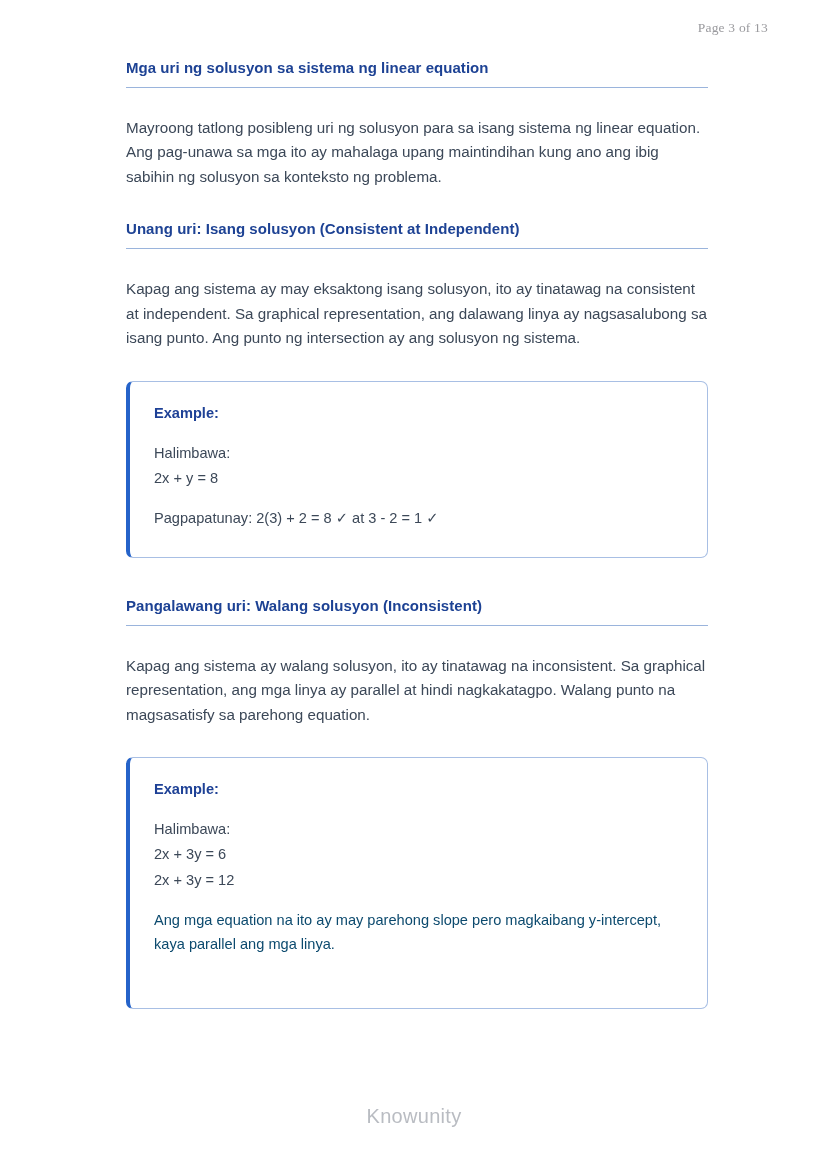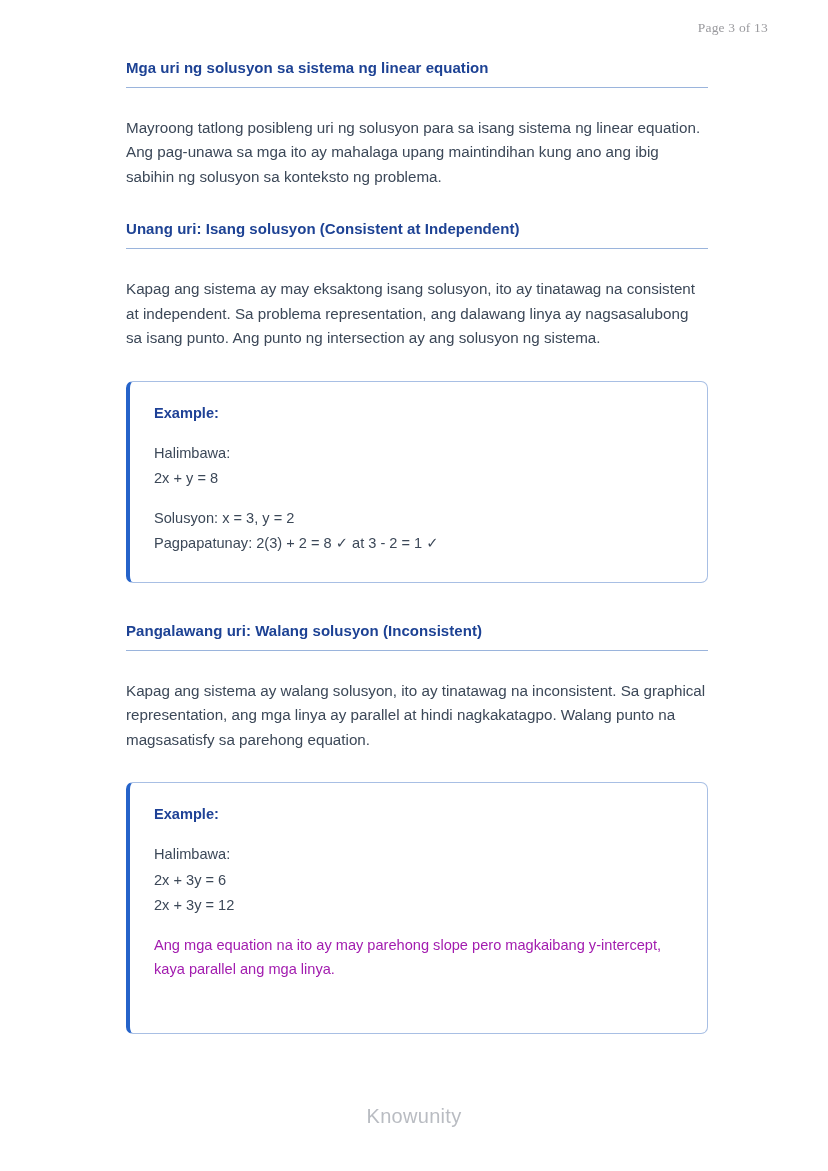--- a/index.html
+++ b/index.html
@@ -105,21 +105,21 @@
     color: #3c4858;
     font-size: 14.6px;
     line-height: 1.72;
     margin: 0;
     white-space: pre-wrap;
   }
   .example-gap {
     height: 15px;
   }
   .example-note {
-    color: #a21caf;
+    color: #0c4a6e;
     font-size: 14.6px;
     line-height: 1.66;
     margin: 0;
   }
   .box-tail {
     height: 26px;
   }
 
   
   .page-footer {
@@ -150,30 +150,29 @@
       <h1 class="section-heading">Mga uri ng solusyon sa sistema ng linear equation</h1>
     </div>
     <div class="paragraph-block">
       <p class="body-paragraph">Mayroong tatlong posibleng uri ng solusyon para sa isang sistema ng linear equation. Ang pag-unawa sa mga ito ay mahalaga upang maintindihan kung ano ang ibig sabihin ng solusyon sa konteksto ng problema.</p>
     </div>
 
     <div class="heading-block">
       <h2 class="section-heading">Unang uri: Isang solusyon (Consistent at Independent)</h2>
     </div>
     <div class="paragraph-block">
-      <p class="body-paragraph">Kapag ang sistema ay may eksaktong isang solusyon, ito ay tinatawag na consistent at independent. Sa problema representation, ang dalawang linya ay nagsasalubong sa isang punto. Ang punto ng intersection ay ang solusyon ng sistema.</p>
+      <p class="body-paragraph">Kapag ang sistema ay may eksaktong isang solusyon, ito ay tinatawag na consistent at independent. Sa graphical representation, ang dalawang linya ay nagsasalubong sa isang punto. Ang punto ng intersection ay ang solusyon ng sistema.</p>
     </div>
 
     <div class="example-box">
       <div class="example-label">Example:</div>
       <div class="example-lines">
         <p class="example-line">Halimbawa:</p>
         <p class="example-line">2x + y = 8</p>
         <div class="example-gap"></div>
-        <p class="example-line">Solusyon: x = 3, y = 2</p>
         <p class="example-line">Pagpapatunay: 2(3) + 2 = 8 ✓ at 3 - 2 = 1 ✓</p>
       </div>
     </div>
 
     <div class="heading-block subsequent">
       <h2 class="section-heading">Pangalawang uri: Walang solusyon (Inconsistent)</h2>
     </div>
     <div class="paragraph-block">
       <p class="body-paragraph">Kapag ang sistema ay walang solusyon, ito ay tinatawag na inconsistent. Sa graphical representation, ang mga linya ay parallel at hindi nagkakatagpo. Walang punto na magsasatisfy sa parehong equation.</p>
     </div>

